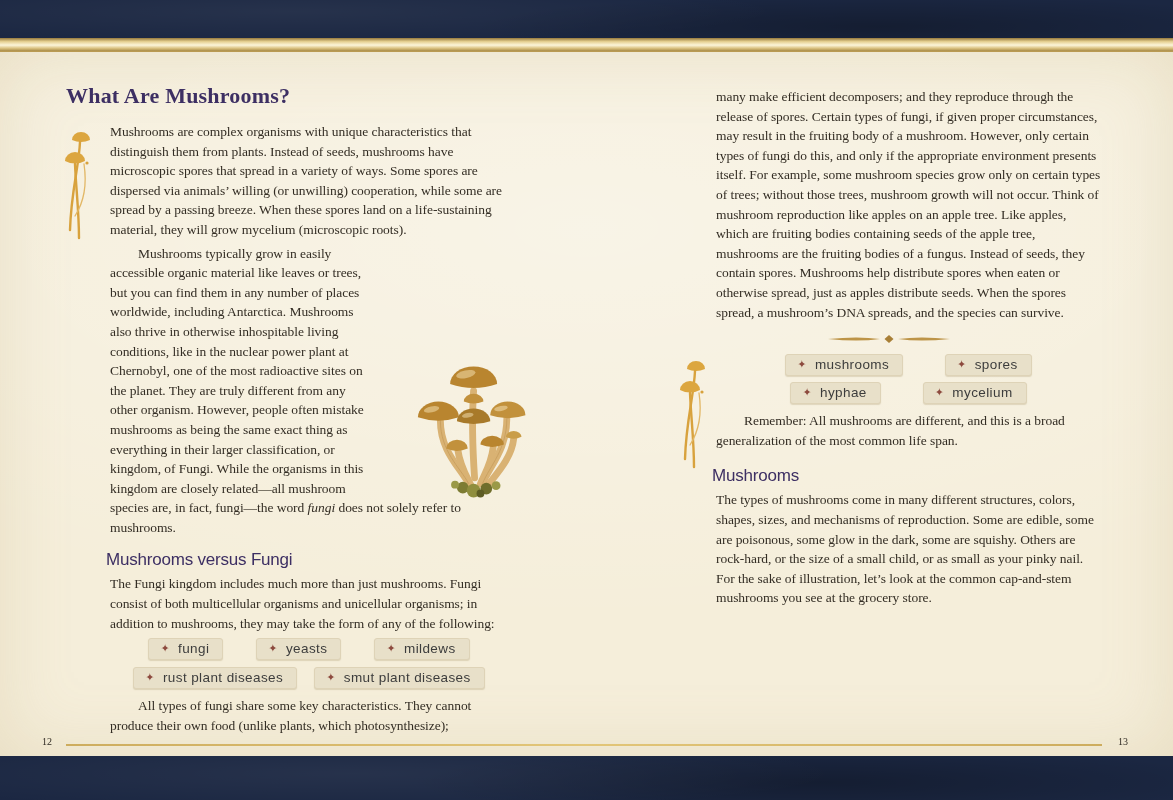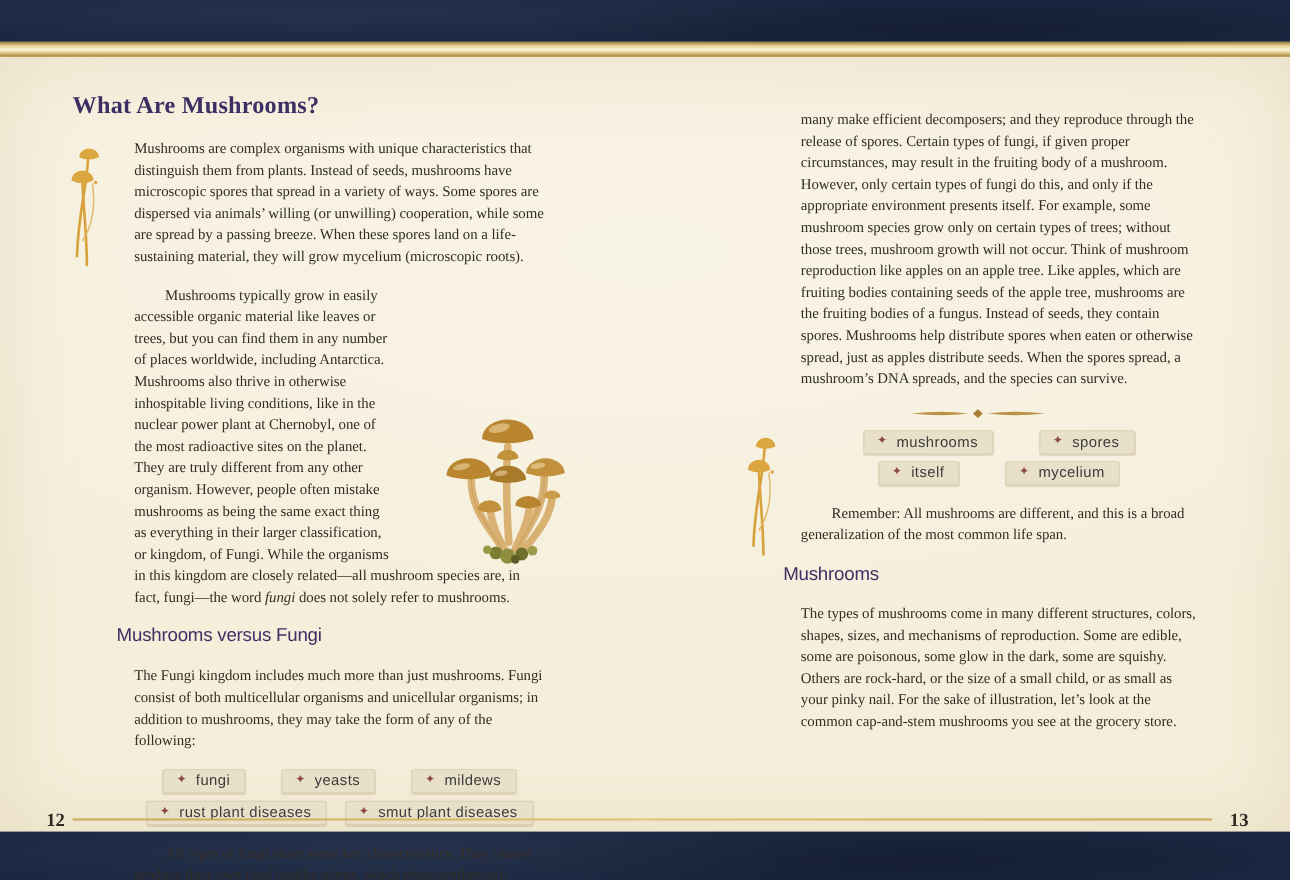--- a/index.html
+++ b/index.html
@@ -38,21 +38,21 @@
   
   h1{
     margin:0; font-family:"Liberation Serif",serif; font-weight:bold;
     font-size:22px; letter-spacing:0.2px; color:#3d2f63;
   }
   h2{
     margin:13px 0 4px 0; font-family:"Liberation Sans",sans-serif; font-weight:normal;
     font-size:17px; letter-spacing:-0.2px; color:#3d2f63;
   }
   p{
-    margin:16px; font-size:13.5px; line-height:19.6px; letter-spacing:-0.05px;
+    margin:4px; font-size:13.5px; line-height:19.6px; letter-spacing:-0.05px;
     color:#332d24; text-align:left;
   }
   p.indent{text-indent:28px;}
   .page{position:absolute;}
   .body-col{position:relative;}
   .left .body-col{padding-left:40px;}
   .right .body-col{padding-left:39px;}
   .left h1{margin-bottom:13px;}
   
   .sprig{position:absolute; width:36px; height:116px;}
@@ -75,21 +75,21 @@
     padding:2px 13px 3px 11px;
     font-family:"Liberation Sans",sans-serif; font-size:13.5px; letter-spacing:0.4px;
     color:#3c3c3c; box-shadow:0 1px 1px rgba(150,130,80,0.25);
     white-space:nowrap;
   }
   .tag .diamond{font-size:11px; color:#8d4a3e; line-height:1;}
   
   .divider{display:flex; justify-content:center; margin:11px 0 9px 0;}
   
   .folio{
-    position:absolute; font-size:17px; font-weight:bold; color:#2f2a22;
+    position:absolute; font-size:10px; font-weight:normal; color:#2f2a22;
     font-family:"Liberation Serif",serif;
   }
   .footer-rule{
     position:absolute; left:66px; top:744px; width:1036px; height:2px;
     background:linear-gradient(90deg,#c7a24a, #e0c069 50%, #c7a24a);
     opacity:0.85;
   }
   .folio.l{left:42px; top:736px;}
   .folio.r{left:1118px; top:736px;}
   i{font-style:italic;}
@@ -216,21 +216,21 @@
               <span>mushrooms</span>
             </span>
           <span class="tag">
               <span class="diamond">✦</span>
               <span>spores</span>
             </span>
         </div>
         <div class="tag-row">
           <span class="tag">
               <span class="diamond">✦</span>
-              <span>itself</span>
+              <span>hyphae</span>
             </span>
           <span class="tag">
               <span class="diamond">✦</span>
               <span>mycelium</span>
             </span>
         </div>
       </div>
       <p class="indent">Remember: All mushrooms are different, and this is a broad generalization of the most common life span.</p>
       <h2 style="margin-top:16px;">Mushrooms</h2>
       <p>The types of mushrooms come in many different structures, colors, shapes, sizes, and mechanisms of reproduction. Some are edible, some are poisonous, some glow in the dark, some are squishy. Others are rock-hard, or the size of a small child, or as small as your pinky nail. For the sake of illustration, let’s look at the common cap-and-stem mushrooms you see at the grocery store.</p>

